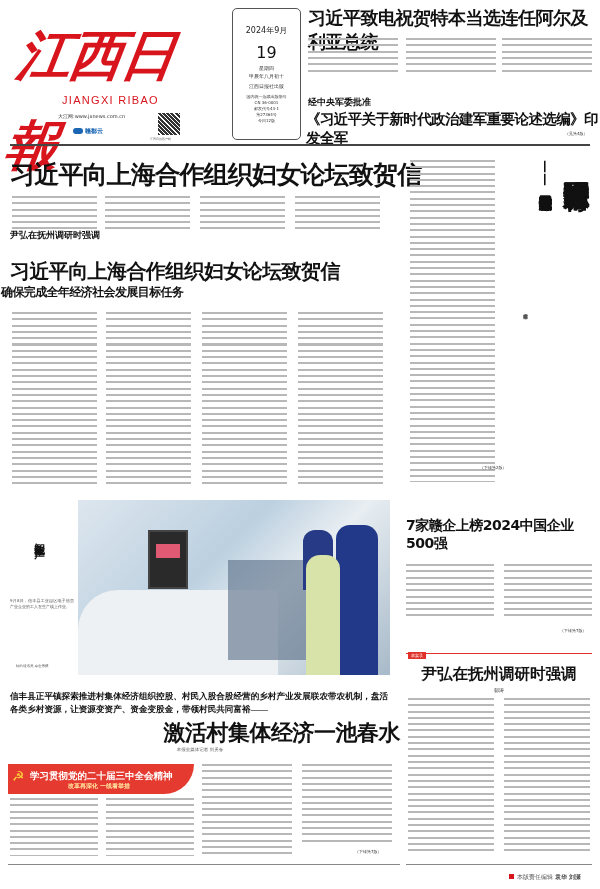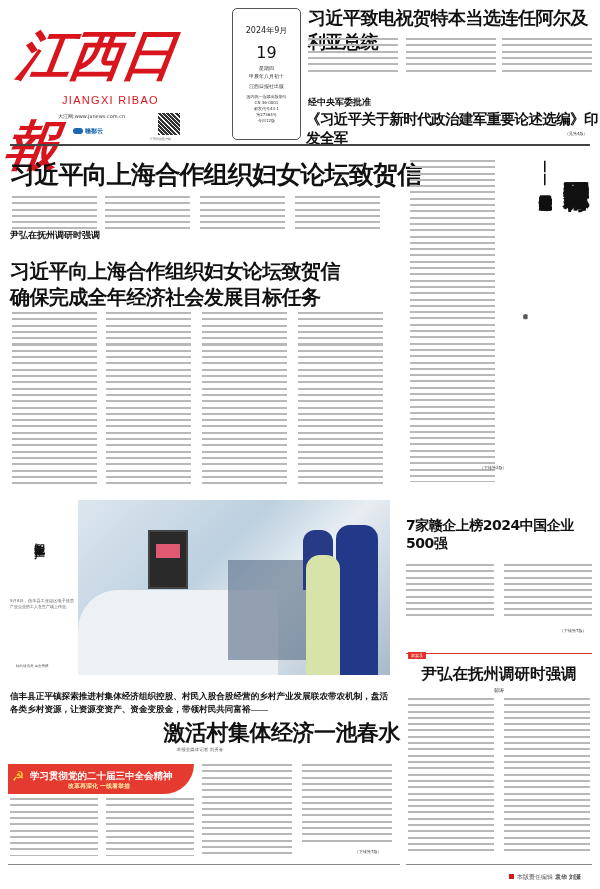--- a/index.html
+++ b/index.html
@@ -62,21 +62,21 @@
 <div class="abs rule" style="left:10px;top:144px;width:580px;height:2px"></div>
 
 <div class="abs big" style="left:10px;top:158px;font-size:25px;letter-spacing:-0.8px">习近平向上海合作组织妇女论坛致贺信</div>
 <div class="abs bodytext filler" style="left:12px;top:196px;width:85px;height:34px"></div>
 <div class="abs bodytext filler" style="left:105px;top:196px;width:85px;height:34px"></div>
 <div class="abs bodytext filler" style="left:200px;top:196px;width:85px;height:34px"></div>
 <div class="abs bodytext filler" style="left:295px;top:196px;width:85px;height:34px"></div>
 
 <div class="abs kicker" style="left:10px;top:229px">尹弘在抚州调研时强调</div>
 <div class="abs big" style="left:10px;top:258px;font-size:20px;letter-spacing:-0.6px">习近平向上海合作组织妇女论坛致贺信</div>
-<div class="abs big" style="left:10px;top:284px;font-size:20px;letter-spacing:-0.6px">确保完成全年经济社会发展目标任务</div>
+<div class="abs big" style="left:1px;top:284px;font-size:12px;letter-spacing:-0.6px">确保完成全年经济社会发展目标任务</div>
 <div class="abs bodytext filler" style="left:12px;top:312px;width:85px;height:173px"></div>
 <div class="abs bodytext filler" style="left:106px;top:312px;width:85px;height:173px"></div>
 <div class="abs bodytext filler" style="left:202px;top:312px;width:85px;height:173px"></div>
 <div class="abs bodytext filler" style="left:298px;top:312px;width:85px;height:173px"></div>
 
 <div class="abs bodytext filler" style="left:410px;top:160px;width:85px;height:322px"></div>
 <div class="abs" style="left:480px;top:465px;font-size:4px;color:#333">（下转第2版）</div>
 <div class="abs vert-head" style="left:562px;top:162px;font-size:26px;line-height:30px;height:330px">奋力谱写教育强国建设崭新篇章</div>
 <div class="abs vert-head" style="left:538px;top:160px;font-size:13px;line-height:14px;height:330px">——习近平总书记在全国教育大会上的重要讲话在我省引发热烈反响</div>
 <div class="abs" style="left:523px;top:310px;writing-mode:vertical-rl;font-size:4.5px;color:#555">本报全媒体记者 李芳</div>

